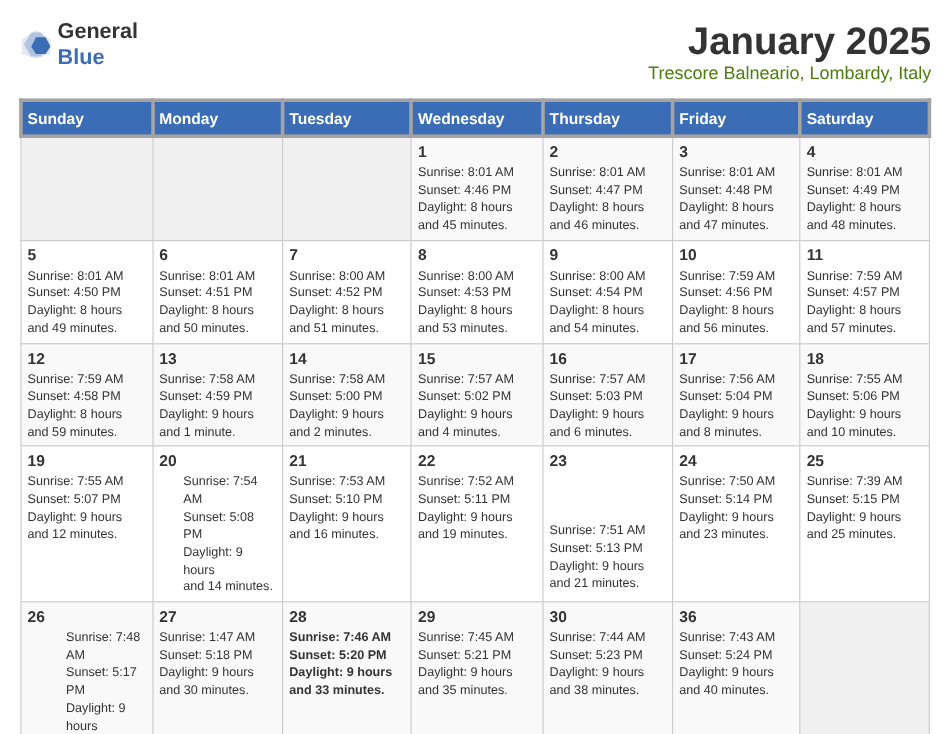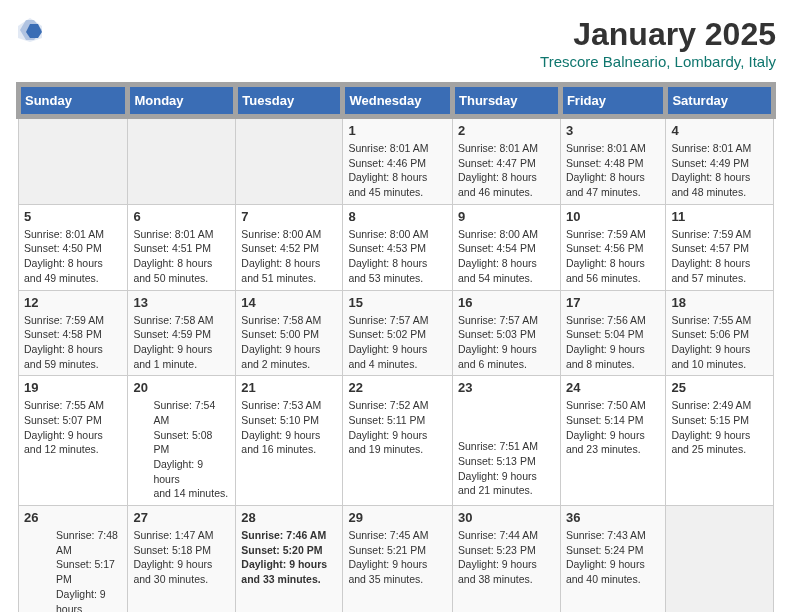--- a/index.html
+++ b/index.html
@@ -28,35 +28,35 @@
     .title-block {
       text-align: right;
     }
     .calendar-title {
       font-size: 32px;
       font-weight: bold;
       color: #333;
     }
     .calendar-subtitle {
       font-size: 15px;
-      color: #0f766e;
+      color: #4d7c0f;
     }
     table {
       width: 100%;
       border-collapse: collapse;
       font-size: 11px;
     }
     thead th {
       background-color: #3a6db5;
       color: #fff;
       padding: 6px 4px;
       text-align: left;
       font-size: 13px;
       font-weight: bold;
-      border: 5px solid #a3a3a3;
+      border: 3px solid #a3a3a3;
     }
     tbody td {
       vertical-align: top;
       padding: 4px 5px;
       border: 1px solid #ccc;
       min-height: 80px;
       width: 113px;
     }
     tbody tr:nth-child(odd) td {
       background-color: #f9f9f9;
@@ -82,20 +82,24 @@
 </head>
 <body>
 
 <div class="header">
   <div class="logo">
     <svg class="logo-icon" viewBox="0 0 28 28" xmlns="http://www.w3.org/2000/svg">
       <polygon points="14,2 26,10 26,22 14,26 2,22 2,10" fill="#3a6db5" opacity="0.15"></polygon>
       <polygon points="18,4 26,14 18,24 10,24 4,14 10,4" fill="#3a6db5" opacity="0.3"></polygon>
       <polygon points="22,8 26,16 22,22 14,22 10,16 14,8" fill="#3a6db5"></polygon>
     </svg>
+    <div>
+      <span style="font-size:18px;font-weight:bold;color:#333;">General</span><br>
+      <span style="font-size:18px;font-weight:bold;color:#3a6db5;">Blue</span>
+    </div>
   </div>
   <div class="title-block">
     <div class="calendar-title">January 2025</div>
     <div class="calendar-subtitle">Trescore Balneario, Lombardy, Italy</div>
   </div>
 </div>
 
 <table>
   <thead>
     <tr id="header-row">
@@ -282,21 +286,21 @@
         </td>
         <td>
           <div class="day-number">24</div>
           <div class="day-info" style="white-space: pre-line;">Sunrise: 7:50 AM
 Sunset: 5:14 PM
 Daylight: 9 hours
 and 23 minutes.</div>
         </td>
         <td>
           <div class="day-number">25</div>
-          <div class="day-info" style="white-space: pre-line;">Sunrise: 2:49 AM
+          <div class="day-info" style="white-space: pre-line;">Sunrise: 7:39 AM
 Sunset: 5:15 PM
 Daylight: 9 hours
 and 25 minutes.</div>
         </td>
       </tr>
       <tr>
         <td>
           <div class="day-number">26</div>
           <div class="day-info" style="white-space: pre-line; margin-left: 32px;">Sunrise: 7:48 AM
 Sunset: 5:17 PM

